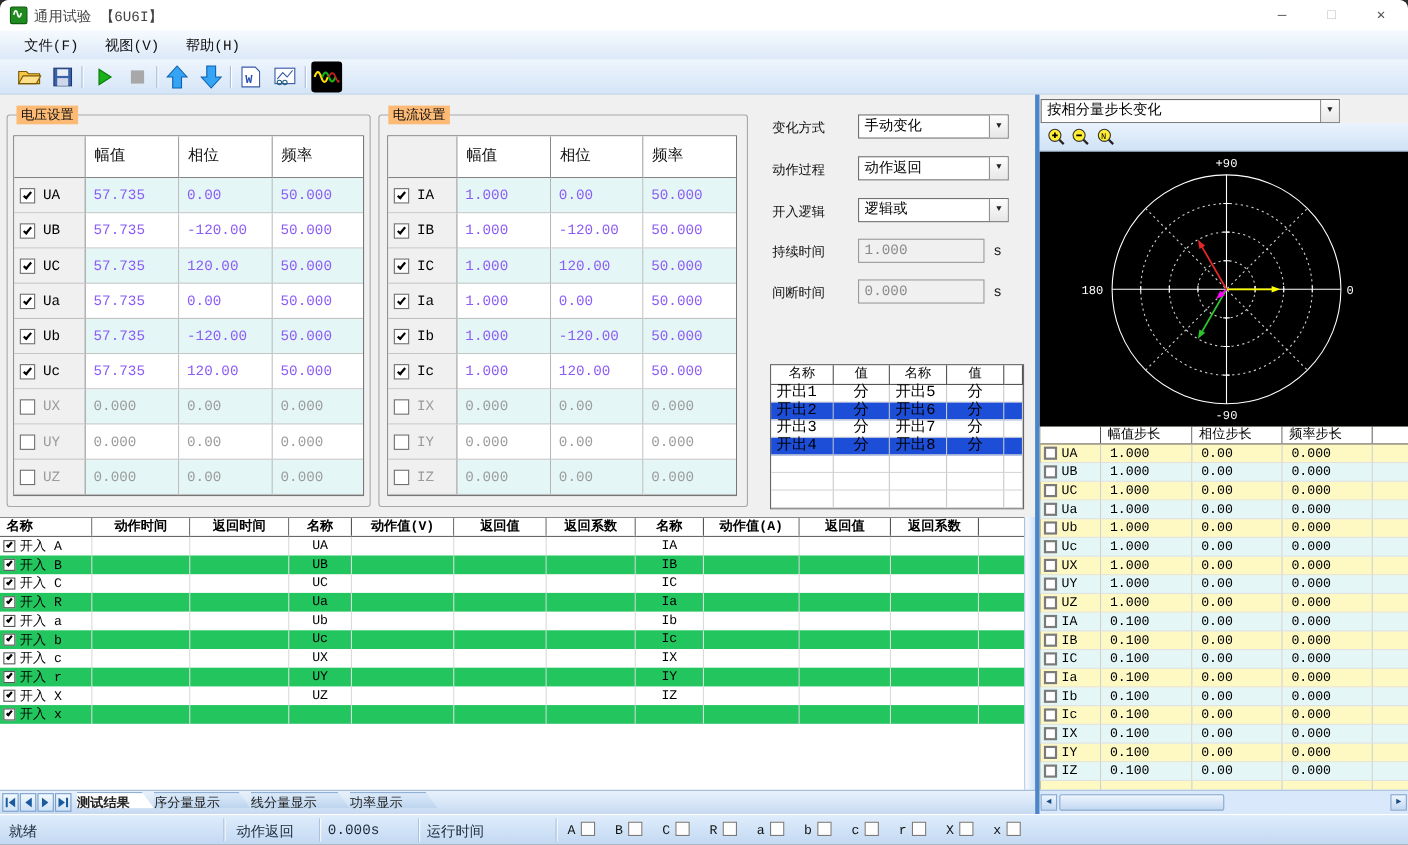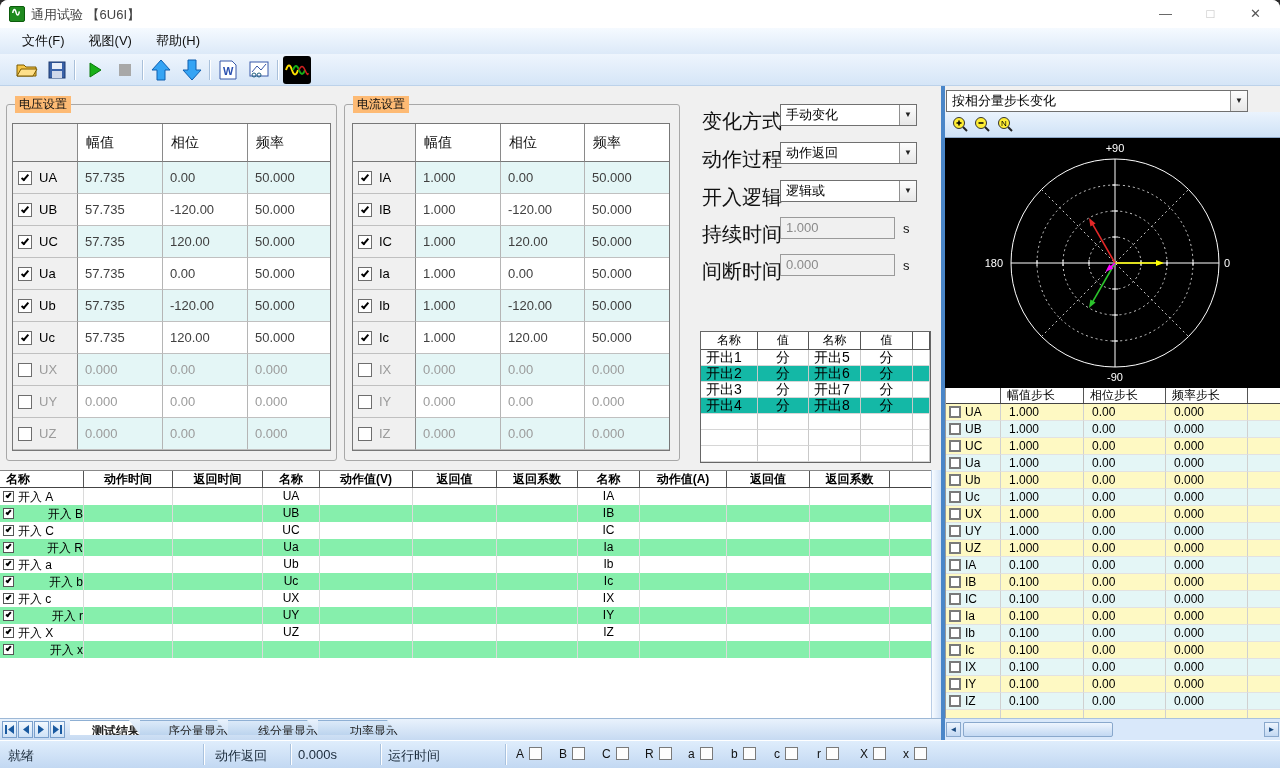--- a/index.html
+++ b/index.html
@@ -1,17 +1,17 @@
 <!DOCTYPE html>
 <html><head>
 <meta charset="utf-8">
 <style>
   * { margin:0; padding:0; box-sizing:border-box; }
   html,body { width:1280px; height:768px; background:#2b2b2b; font-family:"Liberation Sans", sans-serif; }
-  .window { position:relative; width:1280px; height:768px; background:#f0f0f0; border-radius:8px 8px 0 0; overflow:hidden; }
+  .window { position:relative; width:1280px; height:768px; background:#f0f0f0; border-radius:8px 8px 0 0; overflow:hidden;font-family:Liberation Mono, monospace; }
 
   
   .titlebar { position:absolute; left:0; top:0; width:1280px; height:28px; background:#ffffff; }
   .appicon { position:absolute; left:9px; top:6px; width:16px; height:16px; background:#1f8a1f; border:1px solid #0c5c0c; border-radius:2px; }
   .appicon:after { content:"∿"; position:absolute; left:1px; top:-2px; color:#fff; font-size:12px; font-weight:bold; }
   .title-text { position:absolute; left:31px; top:6px; font-size:13px; color:#444; }
   .winbtn { position:absolute; top:0; width:45px; height:28px; text-align:center; line-height:28px; font-size:13px; color:#555; }
   .winbtn.max { color:#c0c0c0; }
 
   
@@ -27,49 +27,49 @@
 
   
   .stable { position:absolute; background:#fff; border:1px solid #777; }
   .shead, .srow { display:grid; }
   .vgrid { grid-template-columns:65px 85px 85px 82px; }
   .igrid { grid-template-columns:63px 85px 84px 84px; }
   .shead { height:38px; }
   .shead .hcell { border-right:1px solid #8a8a8a; border-bottom:1px solid #777; font-size:14px; color:#111; line-height:37px; padding-left:8px; background:#fff; }
   .shead .hcell.cbh { background:#f0f0f0; }
   .srow { height:32px; }
-  .srow .cell { border-right:1px solid #b5b5b5; border-bottom:1px solid #c0c0c0; font-size:13px; color:#404040; line-height:31px; padding-left:7px; background:#fff; }
+  .srow .cell { border-right:1px solid #b5b5b5; border-bottom:1px solid #c0c0c0; font-size:13px; color:#8b5cf6; line-height:31px; padding-left:7px; background:#fff; }
   .srow.alt .cell { background:#e4f6f6; }
   .srow.off .cell { color:#9b9b9b; }
   .cbcell { display:flex; align-items:center; gap:7px; padding-left:5px; background:#f0f0f0; border-right:1px solid #8a8a8a; border-bottom:1px solid #c0c0c0; font-size:13px; }
   .cb { width:14px; height:14px; background:#fff; border:1px solid #6e6e6e; position:relative; flex:none; }
   .tick { position:absolute; left:4px; top:1px; width:4px; height:8px; border-right:2px solid #000; border-bottom:2px solid #000; transform:rotate(40deg); }
   .srow.off .cbcell { color:#9b9b9b; }
 
   
-  .ctl-label { position:absolute; font-size:20px; color:#111; }
+  .ctl-label { position:absolute; font-size:12px; color:#111; }
   .combo { position:absolute; height:22px; background:#fff; border:1px solid #707070; font-size:13px; line-height:20px; padding-left:5px; color:#000; }
   .combo .drop { position:absolute; right:0; top:0; width:17px; height:100%; border-left:1px solid #909090; background:linear-gradient(#fdfdfd,#e7e7e7); text-align:center; font-size:8px; line-height:20px; color:#222; }
   .tfield { position:absolute; height:22px; background:#f0f0f0; border:1px solid #9a9a9a; font-size:13px; line-height:20px; padding-left:5px; color:#8a8a8a; }
   .unit { position:absolute; font-size:13px; color:#111; }
   .scbtn { position:absolute; left:770px; top:286px; width:115px; height:36px; background:#fdfdfd; border:2px solid #1a1a1a; border-radius:5px; font-size:14px; color:#000; text-align:center; line-height:31px; }
 
   
   .otable { position:absolute; left:700px; top:331px; width:231px; background:#fff; border:1px solid #666; }
   .ogrid { display:grid; grid-template-columns:57px 51px 52px 52px 17px; }
   .ohead { height:18px; }
   .ohead div { border-right:1px solid #555; border-bottom:1px solid #555; font-size:12px; text-align:center; line-height:17px; }
   .orow { height:16px; }
   .orow div { border-right:1px solid #c9c9c9; border-bottom:1px solid #d6d6d6; font-size:14px; line-height:15px; }
   .orow .nm { padding-left:5px; }
   .orow .vl { text-align:center; }
-  .orow.alt div { background:#14b8a6; }
-
-  
-  .rp-combo { position:absolute; left:946px; top:90px; width:302px; height:22px; }
+  .orow.alt div { background:#1d4ed8; }
+
+  
+  .rp-combo { position:absolute; left:946px; top:90px; width:272px; height:22px; }
   .zoombar { position:absolute; left:945px; top:112px; width:335px; height:26px; background:linear-gradient(#eaf3fd,#cfe2f6); border-bottom:1px solid #8ea8c8; }
   .zbtn { position:absolute; top:4px; width:18px; height:18px; }
   .phasor { position:absolute; left:945px; top:138px; width:335px; height:250px; background:#000; }
 
   
   .steptable { position:absolute; left:945px; top:388px; width:335px; height:330px; background:#fef9c3; border-left:1px solid #9a9a9a; }
   .stgrid { display:grid; grid-template-columns:55px 83px 82px 82px 33px; }
   .sthead { height:16px; border-bottom:1px solid #444; }
   .sthead div { border-right:1px solid #555; font-size:12px; line-height:15px; padding-left:6px; background:#fff; }
   .strow { height:17px; }
@@ -84,33 +84,33 @@
   .rgrid { display:grid; grid-template-columns:84px 89px 90px 57px 93px 84px 81px 62px 87px 83px 80px 42px; }
   .rhead { height:17px; border-bottom:1px solid #444; }
   .rhead div { border-right:1px solid #555; font-size:12px; font-weight:bold; text-align:center; line-height:16px; background:#fff; }
   .rhead div:first-child { text-align:left; padding-left:6px; }
   .rrow { height:17px; }
   .rrow div { border-right:1px solid #dadada; font-size:12px; line-height:16px; }
   .rrow .din { display:flex; align-items:center; gap:4px; padding-left:3px; }
   .rcb { width:11px; height:11px; border:1px solid #555; background:#fff; position:relative; flex:none; }
   .rcb .tick { left:3px; top:0px; width:3px; height:6px; border-width:0 2px 2px 0; border-style:solid; border-color:#000; }
   .rrow .ch { text-align:center; }
-  .rrow.alt div { background:#86efac;justify-content:space-between; }
+  .rrow.alt div { background:#22c55e; }
 
   
   .vscroll { position:absolute; left:931px; top:470px; width:11px; height:248px; background:linear-gradient(to right,#f7fbff,#cfe0f5); border-left:1px solid #b9cde6; }
   .splitter { position:absolute; left:941px; top:86px; width:4px; height:654px; background:#4a86c8; }
   .hscroll { position:absolute; left:945px; top:718px; width:335px; height:22px; background:#d9e8fa; border-top:1px solid #a9c2de; }
   .hthumb { position:absolute; left:18px; top:3px; width:150px; height:15px; background:linear-gradient(#eef5fe,#c2d8f2); border:1px solid #89a8cc; border-radius:2px; }
   .harr { position:absolute; top:3px; width:15px; height:15px; background:linear-gradient(#eef5fe,#c2d8f2); border:1px solid #89a8cc; font-size:8px; line-height:14px; text-align:center; color:#1a4a80; }
 
   
   .tabbar { position:absolute; left:0; top:718px; width:941px; height:22px; background:linear-gradient(#e9f2fc,#c6daf2); border-top:1px solid #9db8d6; }
   .navbtn { position:absolute; top:2px; width:15px; height:17px; background:linear-gradient(#f2f8fe,#cfe2f6); border:1px solid #7aa0cc; display:flex; align-items:center; justify-content:center; }
-  .tab { position:absolute; top:1px; height:15px; font-size:12px; line-height:20px; text-align:right; color:#222;
+  .tab { position:absolute; top:1px; height:15px; font-size:12px; line-height:20px; text-align:left; color:#222;
          background:linear-gradient(#dcEAf9,#bcd4ee); clip-path:polygon(0 0, calc(100% - 11px) 0, 100% 100%, 0 100%); border-top:1px solid #8fb0d4; }
   .tab.active { background:#fff; font-weight:bold; }
 
   
   .statusbar { position:absolute; left:0; top:740px; width:1280px; height:28px; background:linear-gradient(#dfedfc,#c2d8f2); border-top:1px solid #fff; }
   .sb-text { position:absolute; top:6px; font-size:13px; color:#1a2a3a; }
   .sb-div { position:absolute; top:3px; width:1px; height:21px; background:#a9c2de; box-shadow:1px 0 0 #fff; }
   .ind { position:absolute; top:6px; font-size:12px; color:#111; }
   .ind .box { display:inline-block; width:13px; height:13px; border:1px solid #7a7a7a; background:#fdfdfd; vertical-align:-2px; margin-left:5px; }
 </style>

